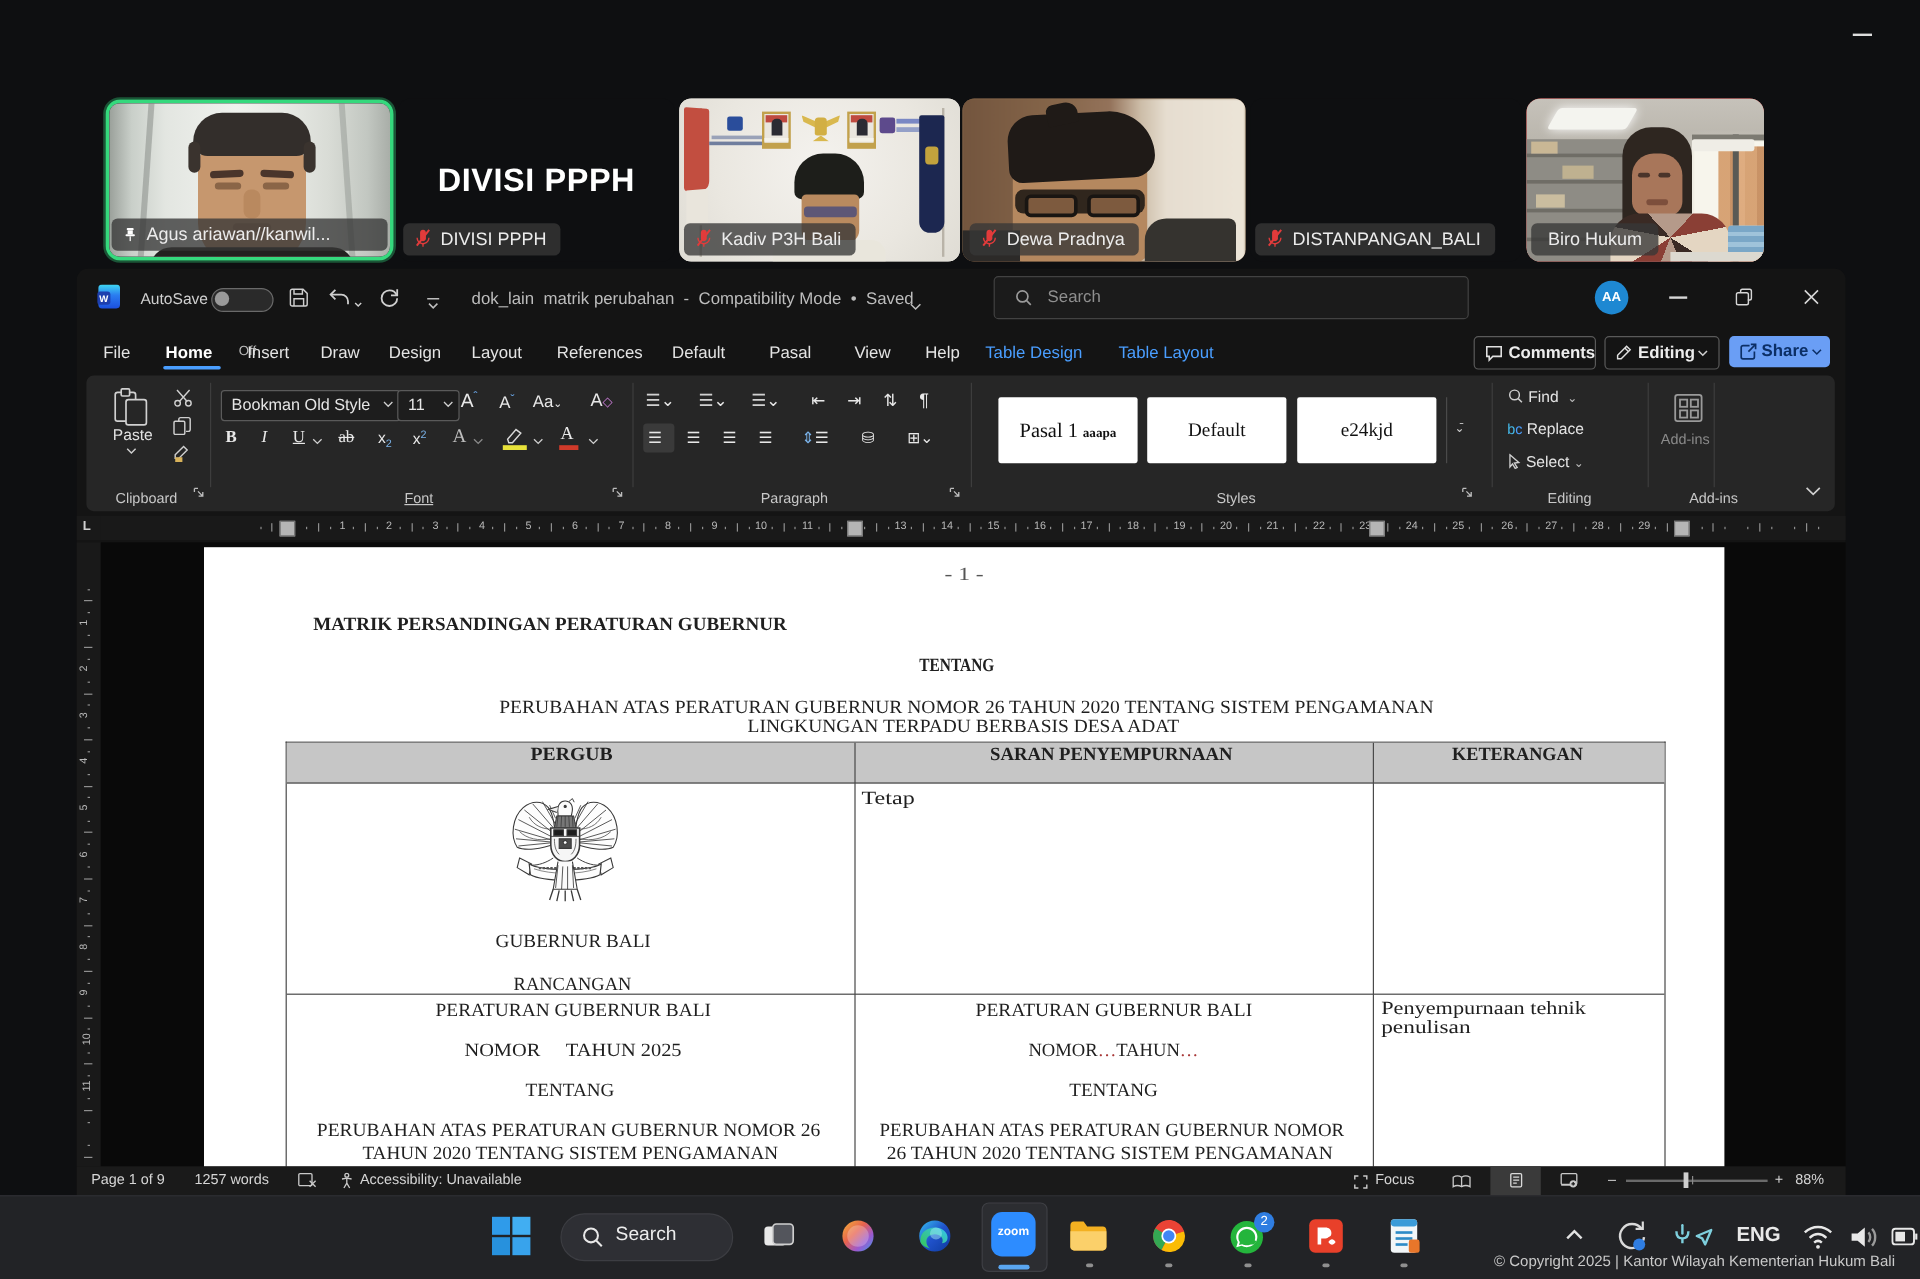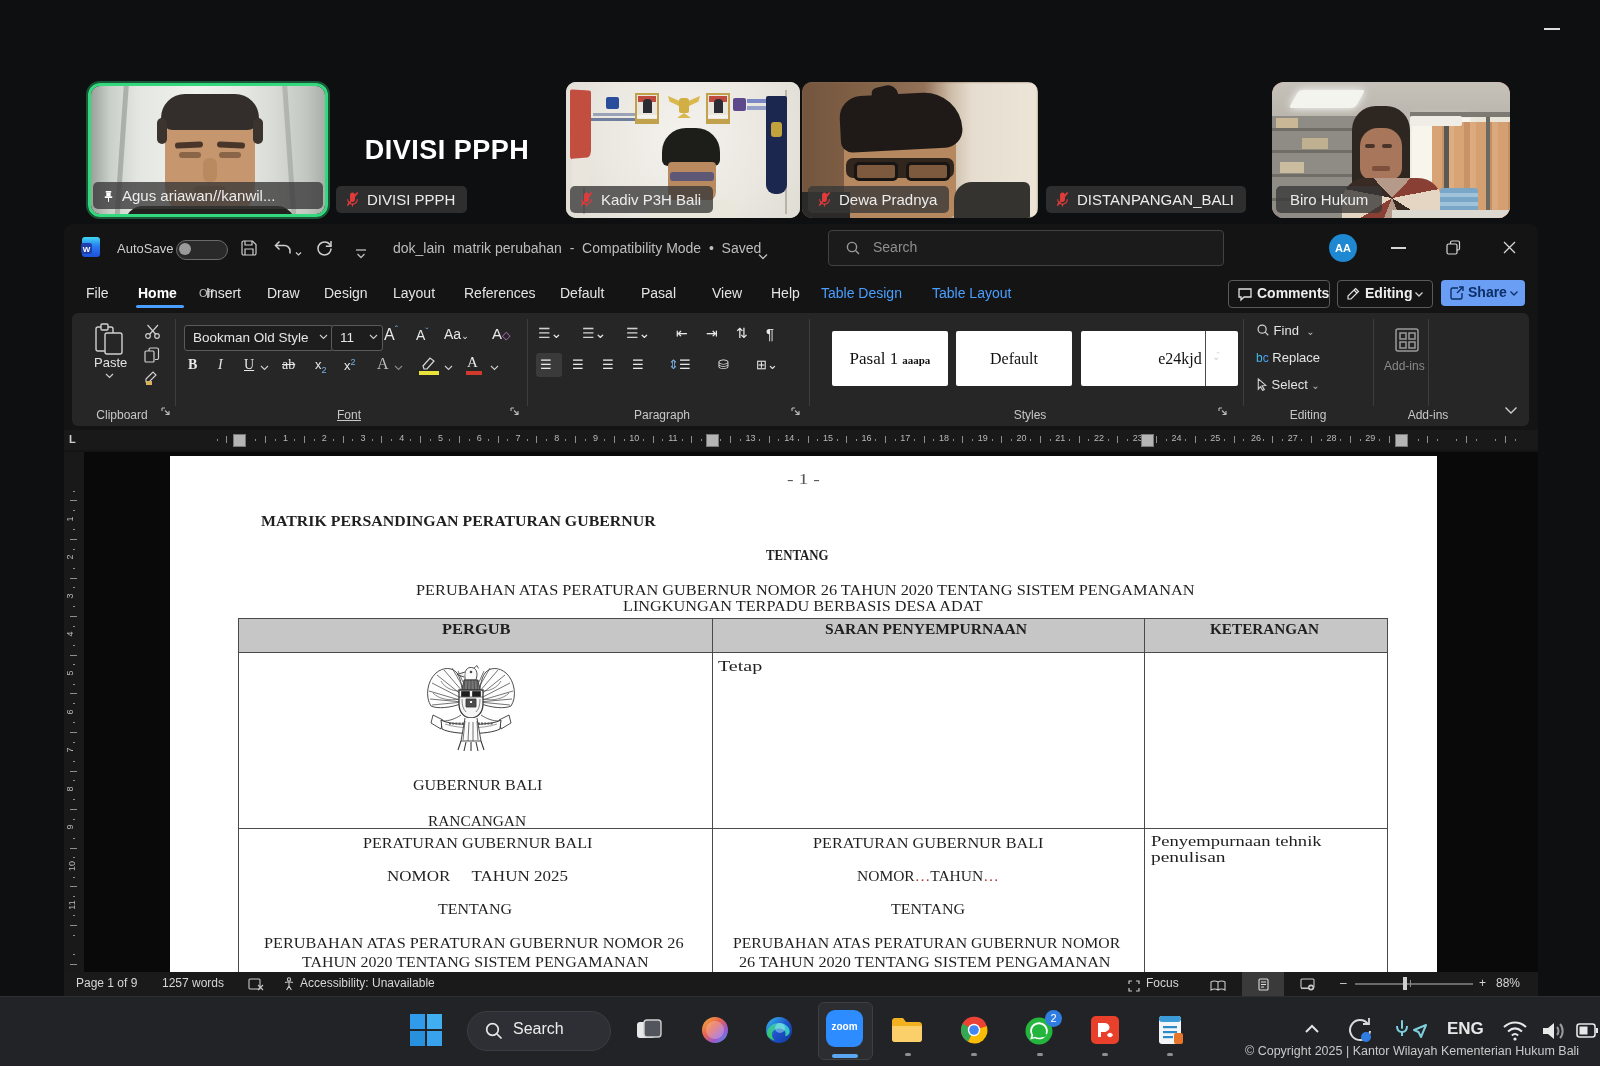--- a/index.html
+++ b/index.html
@@ -144,21 +144,21 @@
   <div class="vlabel" style="left:4px;padding-right:12px;">
     <svg class="micred" viewBox="0 0 16 18">
         <g fill="#e23b3b">
           <path d="M8 1.5c-1.5 0-2.6 1.1-2.6 2.6v5c0 1.5 1.1 2.6 2.6 2.6s2.6-1.1 2.6-2.6v-5C10.6 2.6 9.5 1.5 8 1.5z"></path>
           <path d="M3.4 8.7c0 2.6 2 4.6 4.6 4.6s4.6-2 4.6-4.6h1.2c0 3-2.2 5.4-5.2 5.8v2h-1.2v-2c-3-.4-5.2-2.8-5.2-5.8z"></path>
         </g>
         <path d="M2.5 15.5 13.5 1.5" stroke="#e23b3b" stroke-width="1.8"></path>
       </svg>DISTANPANGAN_BALI</div>
 </div>
 
-<div class="tile" style="left:1272px;width:238px;background:#ef4444;border-radius:12px;text-align:center;">
+<div class="tile" style="left:1272px;width:198px;background:#ef4444;border-radius:12px;text-align:center;">
   <div class="ab" style="left:0;top:0;right:0;bottom:0;background:linear-gradient(180deg,#c6c2ba 0%,#b8b4ab 30%,#a9a69d 100%);"></div>
 
   <div class="ab" style="left:22px;top:8px;width:66px;height:18px;background:#f4f4ef;border-radius:3px;transform:skewX(-30deg);box-shadow:0 0 8px #fff;"></div>
 
   <div class="ab" style="left:0;top:34px;width:88px;height:102px;background:#8e8c85;"></div>
   <div class="ab" style="left:0;top:46px;width:88px;height:3px;background:#6f6d66;"></div>
   <div class="ab" style="left:0;top:68px;width:88px;height:3px;background:#6f6d66;"></div>
   <div class="ab" style="left:0;top:92px;width:88px;height:3px;background:#6f6d66;"></div>
   <div class="ab" style="left:0;top:116px;width:88px;height:3px;background:#6f6d66;"></div>
   <div class="ab" style="left:4px;top:36px;width:22px;height:10px;background:#c9b795;"></div>
@@ -385,21 +385,21 @@
   <div class="ab" style="left:646px;top:44px;color:#e8e8e8;font-size:13px;">⛁</div>
   <div class="ab" style="left:684px;top:44px;color:#e8e8e8;font-size:13px;">⊞⌄</div>
   <div class="rbl" style="left:455px;width:270px;">Paragraph</div>
   <div class="ab" style="left:718px;bottom:5px;"><svg width="11" height="11" viewBox="0 0 11 11" fill="none" stroke="#bdbdbd" stroke-width="1.1">
         <path d="M2 2h3M2 2v3M9 5V8.5H5.5M9 8.5 5 4.5"></path>
       </svg></div>
   <div class="sep" style="left:737px;"></div>
 
   <div class="sgal" style="left:760px;"><span style="font-size:17px;">Pasal 1</span> <span style="font-size:11px;font-weight:700;">aaapa</span></div>
   <div class="sgal" style="left:884px;">Default</div>
-  <div class="sgal" style="left:1009px;padding-left:41px;">e24kjd</div>
+  <div class="sgal" style="left:1009px;">e24kjd</div>
   <div class="ab" style="left:1133px;top:18px;width:22px;height:55px;border-left:1px solid #4a4a4a;">
     <div class="ab" style="left:6px;top:20px;color:#cfcfcf;font-size:10px;">⌄̄</div>
   </div>
   <div class="rbl" style="left:760px;width:396px;">Styles</div>
   <div class="ab" style="left:1145px;bottom:5px;"><svg width="11" height="11" viewBox="0 0 11 11" fill="none" stroke="#bdbdbd" stroke-width="1.1">
         <path d="M2 2h3M2 2v3M9 5V8.5H5.5M9 8.5 5 4.5"></path>
       </svg></div>
   <div class="sep" style="left:1171px;"></div>
 
   <div class="ab" style="left:1184px;top:10px;color:#e4e4e4;font-size:13px;"><svg width="14" height="14" viewBox="0 0 16 16" fill="none" stroke="#cfcfcf" stroke-width="1.4" style="vertical-align:-2px;">

